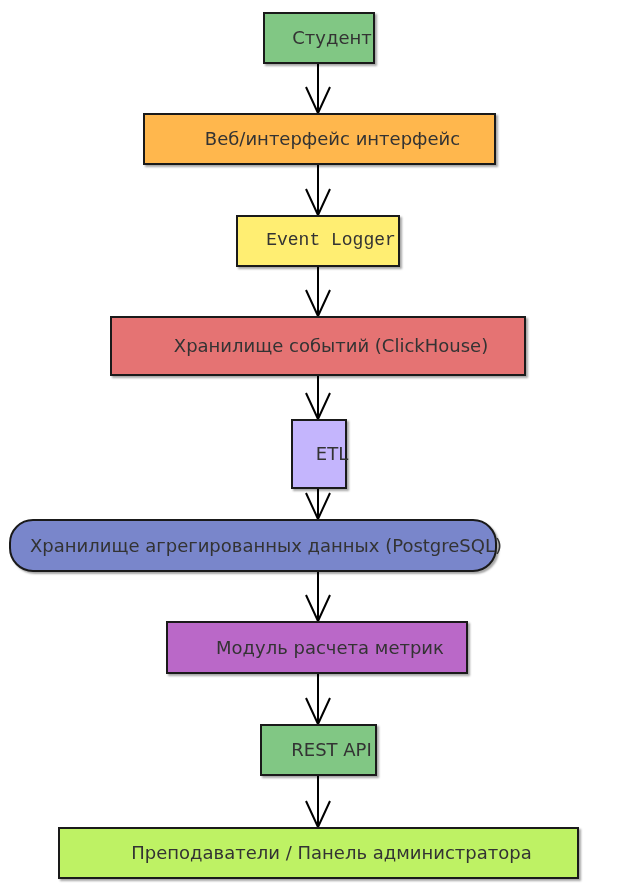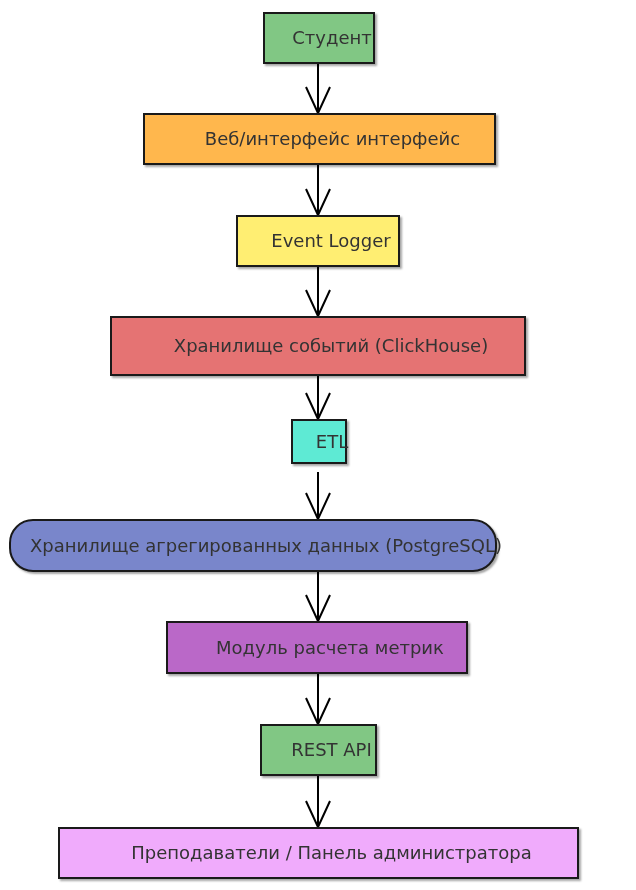--- a/index.html
+++ b/index.html
@@ -82,34 +82,34 @@
         <line class="edge-shaft" x1="318" y1="776" x2="318" y2="827" stroke="#000000"></line>
         <polyline class="edge-head" points="306,801 318,827 330,801" stroke="#000000"></polyline>
       </g>
     </svg>
 <div class="node" style="left: 263px; top: 12px; width: 112px; height: 52px; background: rgb(129, 199, 132); border-color: rgb(26, 26, 26); color: rgb(51, 51, 51);">
       <span>Студент</span>
     </div>
     <div class="node" style="left: 143px; top: 113px; width: 353px; height: 52px; background: rgb(255, 183, 77); border-color: rgb(26, 26, 26); color: rgb(51, 51, 51);">
       <span>Веб/интерфейс интерфейс</span>
     </div>
-    <div class="node" style="left: 236px; top: 215px; width: 164px; height: 52px; background: rgb(255, 238, 114); border-color: rgb(26, 26, 26); color: rgb(51, 51, 51);">
+    <div class="node" style="left: 236px; top: 215px; width: 164px; height: 52px; background: rgb(255, 238, 114); border-color: rgb(26, 26, 26); color: rgb(51, 51, 51); font-family: Liberation Mono, monospace;">
       <span>Event Logger</span>
     </div>
     <div class="node" style="left: 110px; top: 316px; width: 416px; height: 60px; background: rgb(229, 115, 115); border-color: rgb(26, 26, 26); color: rgb(51, 51, 51);">
       <span>Хранилище событий (ClickHouse)</span>
     </div>
-    <div class="node" style="left: 291px; top: 419px; width: 56px; height: 45px; background: #5eead4; border-color: rgb(26, 26, 26); color: rgb(51, 51, 51);">
+    <div class="node" style="left: 291px; top: 419px; width: 56px; height: 70px; background: #c4b5fd; border-color: rgb(26, 26, 26); color: rgb(51, 51, 51);">
       <span>ETL</span>
     </div>
     <div class="node" style="left: 9px; top: 519px; width: 488px; height: 53px; background: rgb(121, 134, 203); border-color: rgb(26, 26, 26); color: rgb(51, 51, 51); border-radius: 24px;">
       <span>Хранилище агрегированных данных (PostgreSQL)</span>
     </div>
     <div class="node" style="left: 260px; top: 724px; width: 117px; height: 52px; background: rgb(129, 199, 132); border-color: rgb(26, 26, 26); color: rgb(51, 51, 51);">
       <span>REST API</span>
     </div>
     <div class="node" style="left: 166px; top: 621px; width: 302px; height: 53px; background: rgb(186, 104, 200); border-color: rgb(26, 26, 26); color: rgb(51, 51, 51);">
       <span>Модуль расчета метрик</span>
     </div>
-    <div class="node" style="left: 58px; top: 827px; width: 521px; height: 52px; background: #f0abfc; border-color: rgb(26, 26, 26); color: rgb(51, 51, 51);">
+    <div class="node" style="left: 58px; top: 827px; width: 521px; height: 52px; background: #bef264; border-color: rgb(26, 26, 26); color: rgb(51, 51, 51);">
       <span>Преподаватели / Панель администратора</span>
     </div>
   </div>
 
 </body></html>

